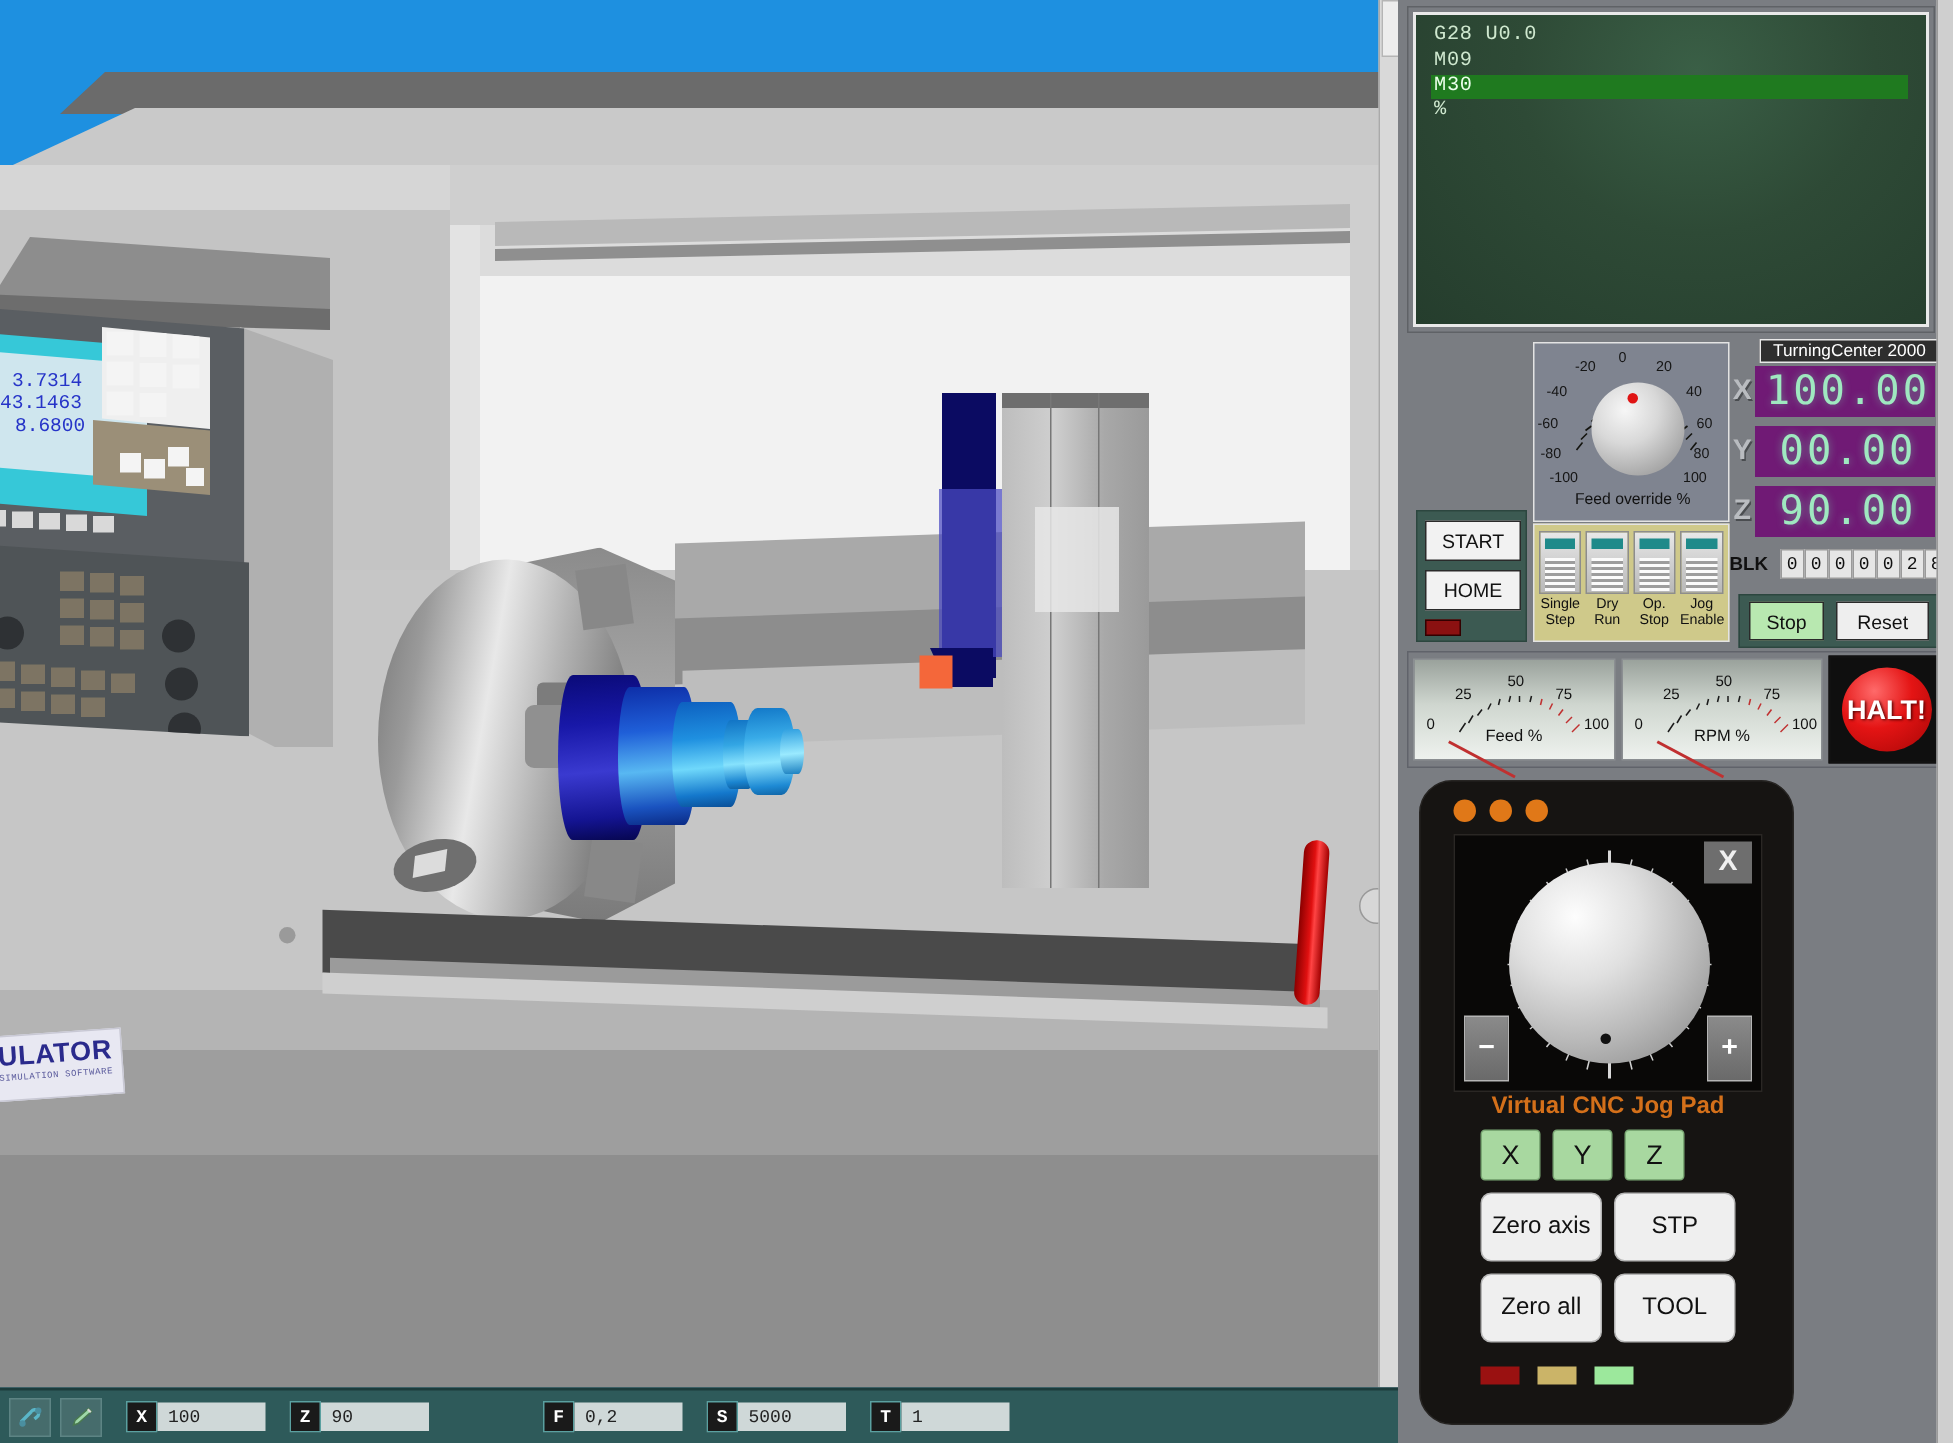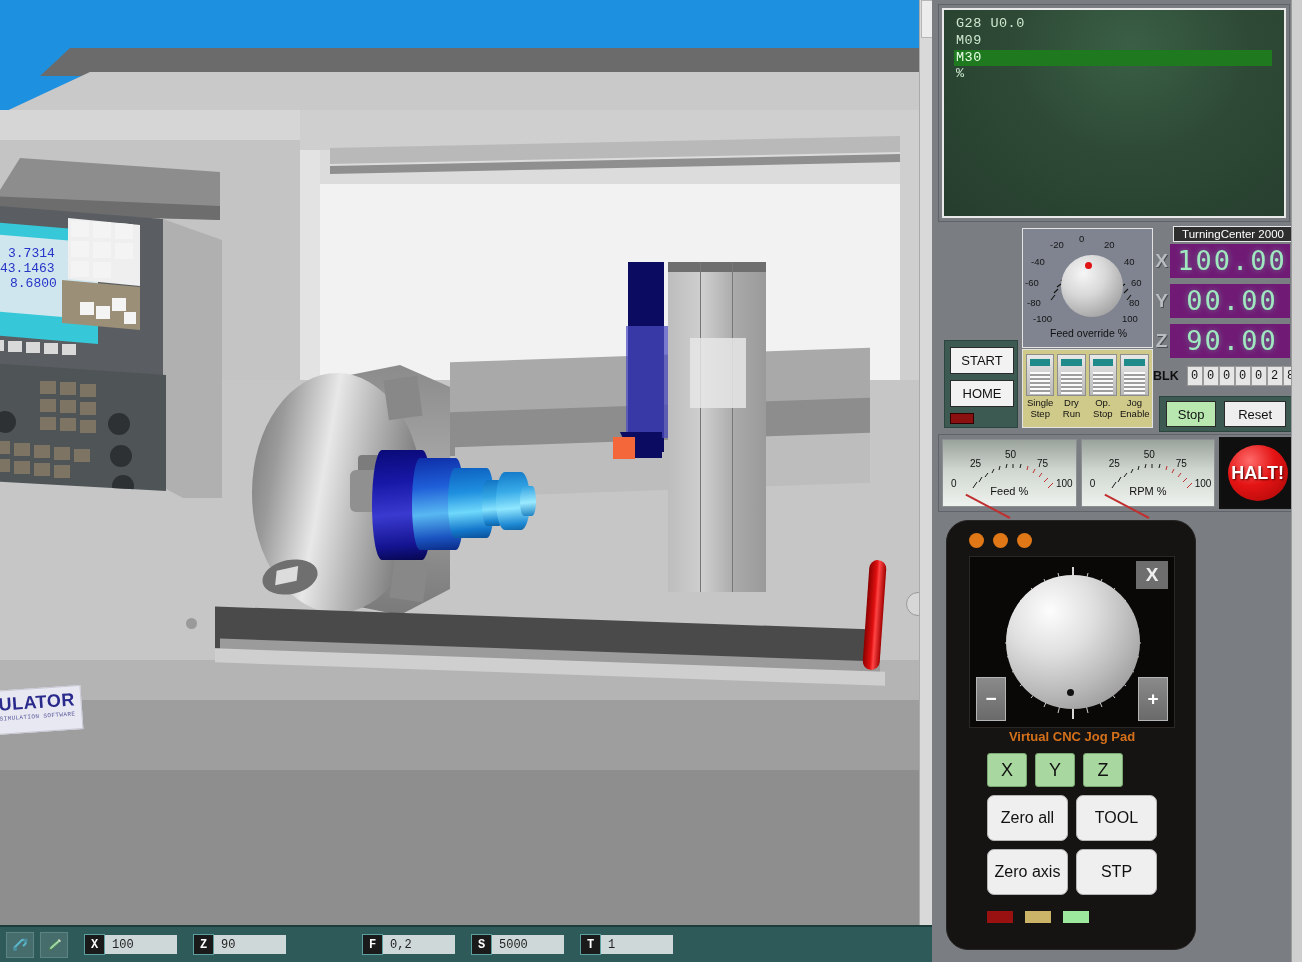--- a/index.html
+++ b/index.html
@@ -242,21 +242,21 @@
   .wheel{position:absolute;left:8px;top:8px;width:134px;height:134px;border-radius:50%;
      background:radial-gradient(circle at 33% 27%,#fdfdfd 0%,#e0e0e0 32%,#b9b9b9 62%,#989898 85%,#868686 100%);}
   .wheel-dot{position:absolute;left:69px;top:122px;width:7px;height:7px;border-radius:50%;background:#111;}
   .wheel-mark{position:absolute;left:74px;top:0px;width:2px;height:14px;background:#d8d8d8;}
   .wheel-mark2{position:absolute;left:74px;top:138px;width:2px;height:14px;background:#d8d8d8;}
   .jog-minus,.jog-plus{position:absolute;bottom:6px;width:28px;height:42px;
      background:linear-gradient(180deg,#8a8a8a,#6a6a6a);border:1px solid #b5b5b5;color:#fff;
      display:flex;align-items:center;justify-content:center;font-size:19px;font-weight:bold;}
   .jog-minus{left:6px;} .jog-plus{right:6px;}
   .jog-brand{position:absolute;left:0;top:208px;width:250px;text-align:center;color:#d4701a;
-     font-size:13px;font-weight:bold;font-family:"Liberation Sans",sans-serif;}
+     font-size:16px;font-weight:bold;font-family:"Liberation Sans",sans-serif;}
   .keys{position:absolute;left:40px;top:232px;width:170px;}
   .krow{display:flex;gap:8px;margin-bottom:8px;}
   .k-ax{width:38px;height:32px;background:#a8d8a0;border:1px solid #7aa874;border-radius:3px;
      display:flex;align-items:center;justify-content:center;font-size:18px;color:#111;
      font-family:"Liberation Sans",sans-serif;}
   .k-big{width:81px;height:44px;background:#efefef;border:1px solid #b5b5b5;border-radius:7px;
      display:flex;align-items:center;justify-content:center;font-size:16px;color:#111;
      font-family:"Liberation Sans",sans-serif;}
   .foot-leds{position:absolute;left:40px;top:390px;display:flex;gap:12px;}
   .fled{width:26px;height:12px;}
@@ -686,26 +686,26 @@
       </div>
       <div class="jog-brand">Virtual CNC Jog Pad</div>
 
       <div class="keys">
         <div class="krow">
           <span class="k-ax">X</span>
           <span class="k-ax">Y</span>
           <span class="k-ax">Z</span>
         </div>
         <div class="krow">
+          <span class="k-big">Zero axis</span>
+          <span class="k-big">STP</span>
+        </div>
+        <div class="krow">
           <span class="k-big">Zero all</span>
           <span class="k-big">TOOL</span>
-        </div>
-        <div class="krow">
-          <span class="k-big">Zero axis</span>
-          <span class="k-big">STP</span>
         </div>
       </div>
 
       <div class="foot-leds">
         <span class="fled" style="background:#9a1111"></span>
         <span class="fled" style="background:#cbb468"></span>
         <span class="fled" style="background:#9ce89c"></span>
       </div>
     </div>
 

